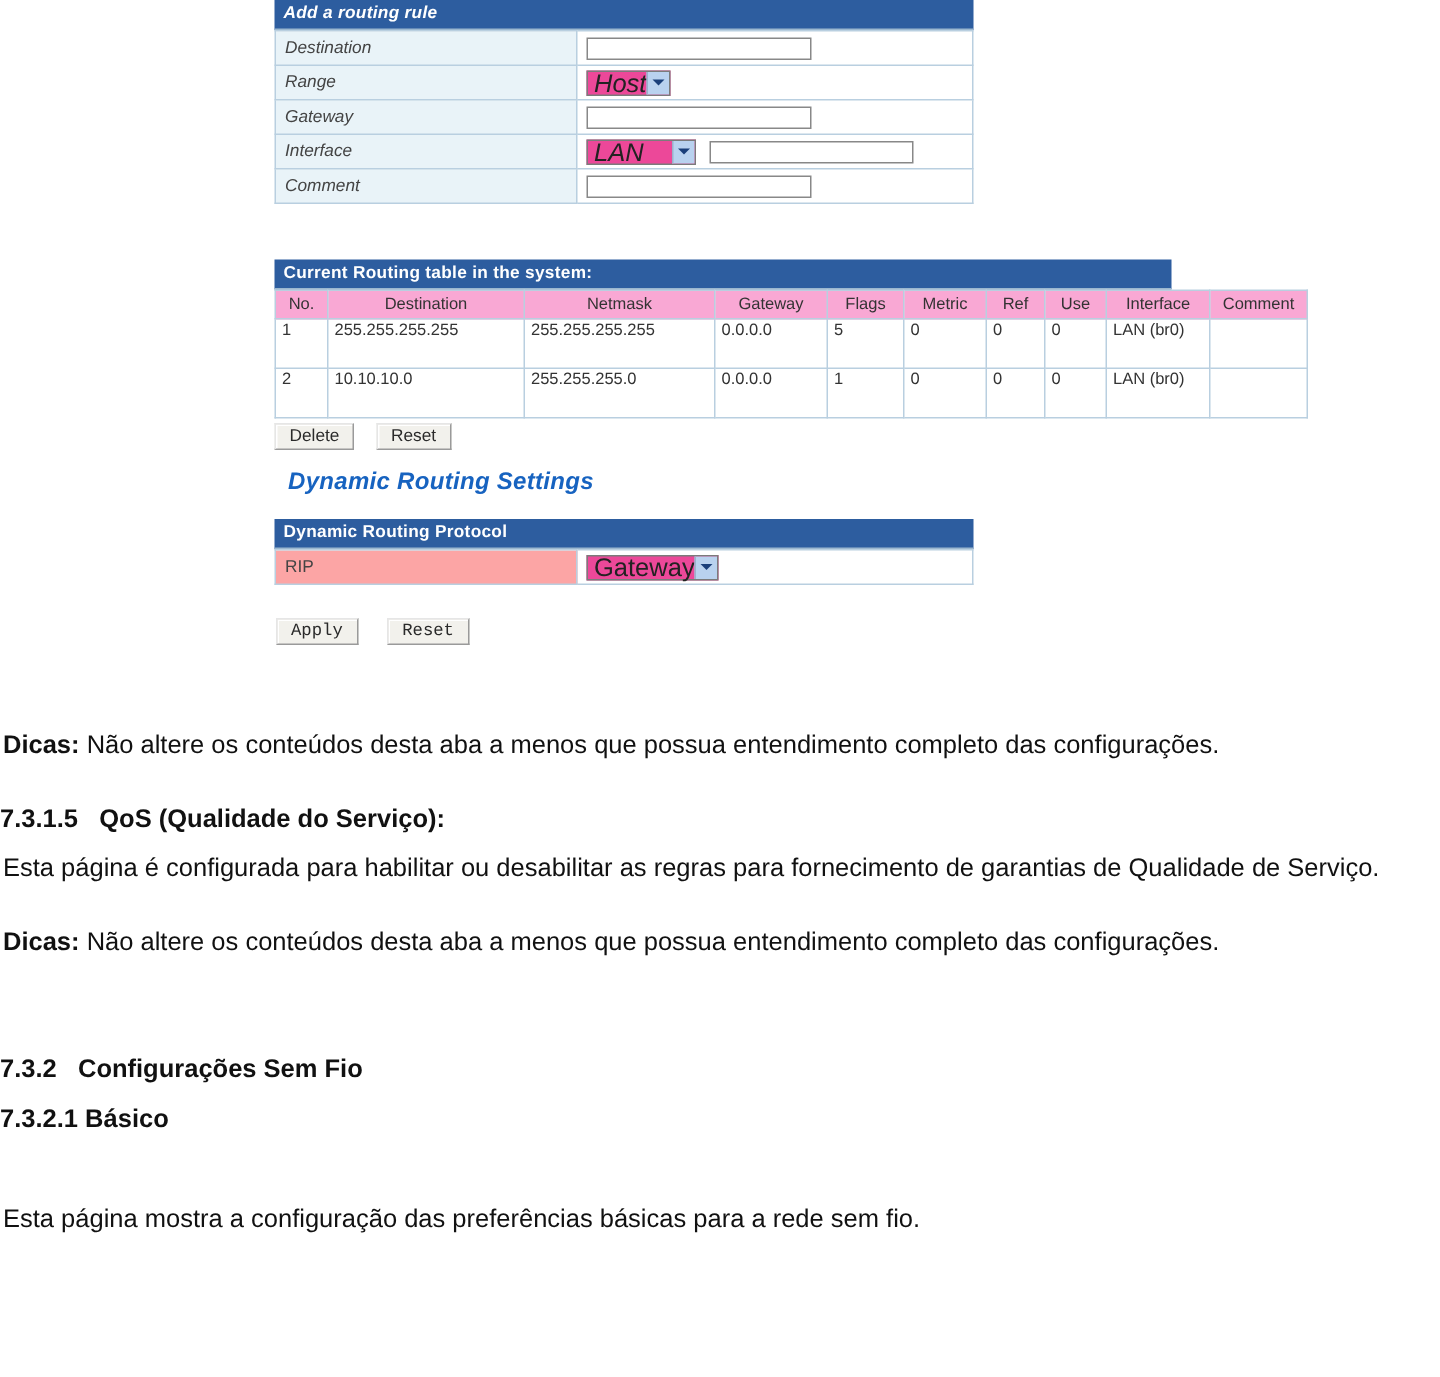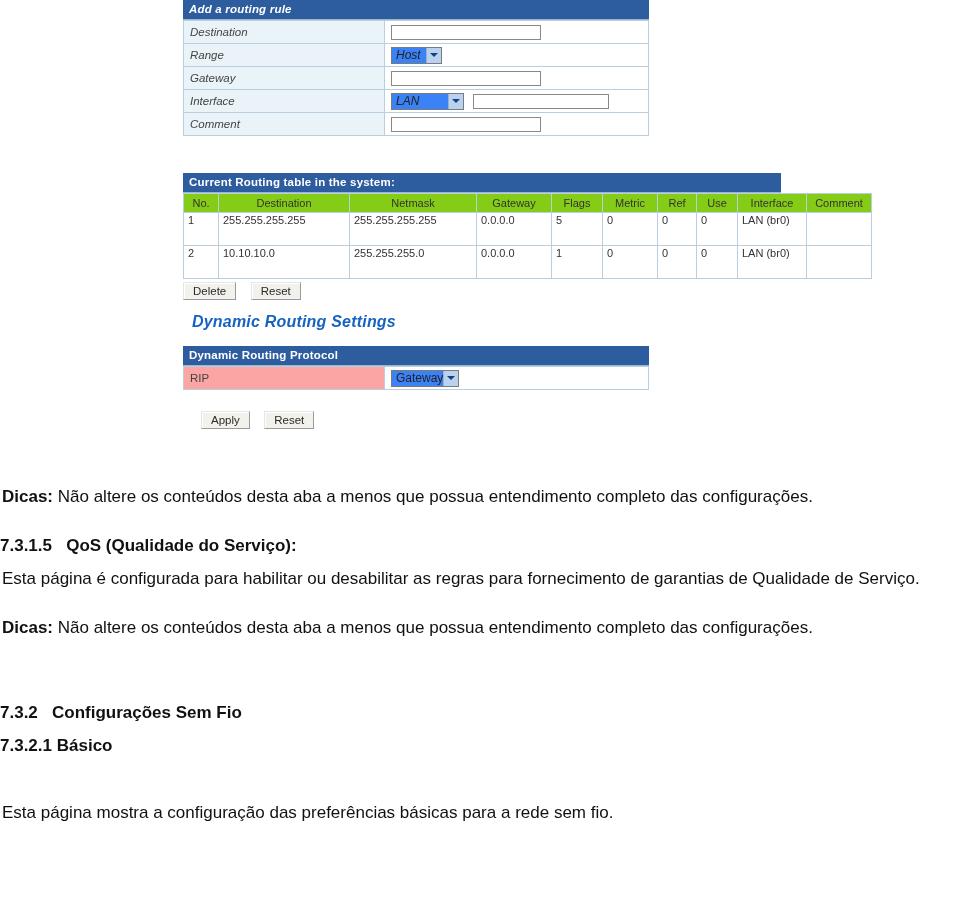--- a/index.html
+++ b/index.html
@@ -65,27 +65,27 @@
     border: 1px solid #888888;
     background: #ffffff;
     vertical-align: middle;
   }
   .txtbox.wide { width: 148px; }
   .txtbox.small { width: 134px; }
 
   .sel {
     display: inline-block;
     border: 1px solid #7b7b7b;
-    background: #3b82f6;
+    background: #ec4899;
     height: 15px;
     line-height: 15px;
     vertical-align: middle;
     white-space: nowrap;
     padding: 0 0 0 4px;
-    font-size: 12px;
+    font-size: 17px;
     color: #222222;
   }
   .sel .cap { display: inline-block; }
   .sel.host .cap { min-width: 30px; }
   .sel.lan .cap { min-width: 52px; }
   .sel.disable .cap { min-width: 46px; }
   .sel .arrow {
     display: inline-block;
     width: 14px;
     height: 15px;
@@ -123,21 +123,21 @@
     border: 1px solid #b9cfe0;
     padding: 1px 4px;
     color: #333333;
     font-weight: normal;
     text-align: left;
     vertical-align: top;
     line-height: 12px;
   }
   .rt thead th {
     text-align: center;
-    background: #84cc16;
+    background: #f9a8d4;
     height: 16px;
     vertical-align: middle;
   }
   .rt thead th.c-dest, .rt thead th.c-mask { text-align: center; }
   .rt tbody td { height: 30px; }
   .rt .c-no     { width: 26px; }
   .rt .c-dest   { width: 122px; }
   .rt .c-mask   { width: 118px; }
   .rt .c-gw     { width: 66px; }
   .rt .c-flags  { width: 42px; }
@@ -323,21 +323,21 @@
           <tr>
         <td class="lbl">RIP</td>
         <td>
           <span class="sel disable"><span class="cap">Gateway</span><span class="arrow"></span></span>
         </td>
       </tr>
     </tbody>
       </table>
   </div>
 
-  <div class="btn-row" style="top:410px;left:18px;">
+  <div class="btn-row" style="top:410px;left:1px;font-family:Liberation Mono, monospace;">
     <span class="btn">Apply</span>
     <span class="btn">Reset</span>
   </div>
 
 </div>
 
 <div class="doc">
 
   <p class="para justify"><span class="b">Dicas:</span><span> Não altere os conteúdos desta aba a menos que possua entendimento completo das configurações.</span></p>
 

